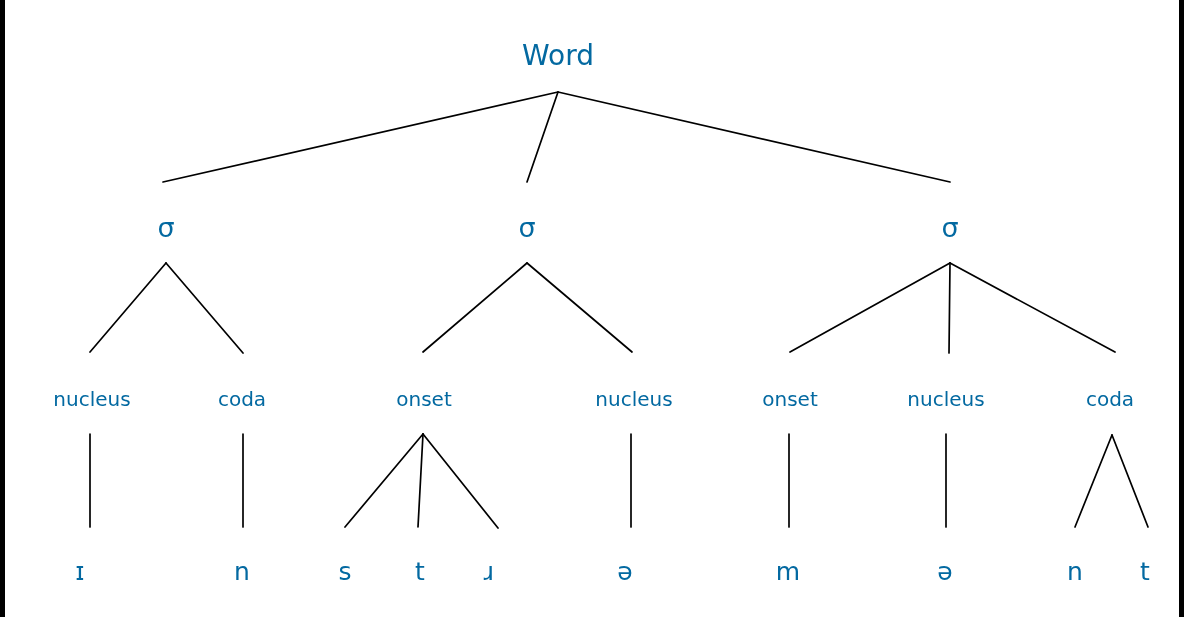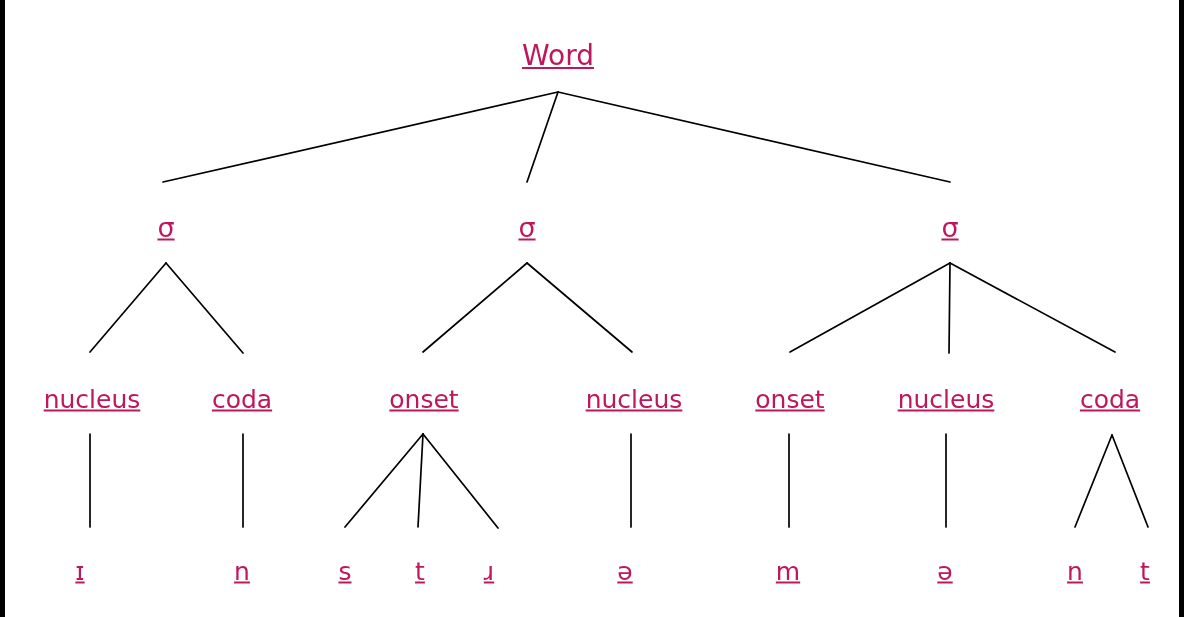--- a/index.html
+++ b/index.html
@@ -39,33 +39,32 @@
   svg#tree-edges line {
     stroke: #000000;
     stroke-width: 1.7;
     stroke-linecap: round;
   }
 
   .node-label {
     position: absolute;
     transform: translate(-50%, -50%);
     white-space: nowrap;
-    color: #be185d;
+    color: #0369a1;
     text-align: right;
     line-height: 1;
-    text-decoration: underline;
   }
   .lvl-word {
     font-size: 28px;
   }
   .lvl-sigma {
     font-size: 27px;
   }
   .lvl-constituent {
-    font-size: 25px;
+    font-size: 20px;
   }
   .lvl-segment {
     font-size: 25px;
   }
 </style>
 </head>
 <body>
 
 <div id="diagram-root">
 

